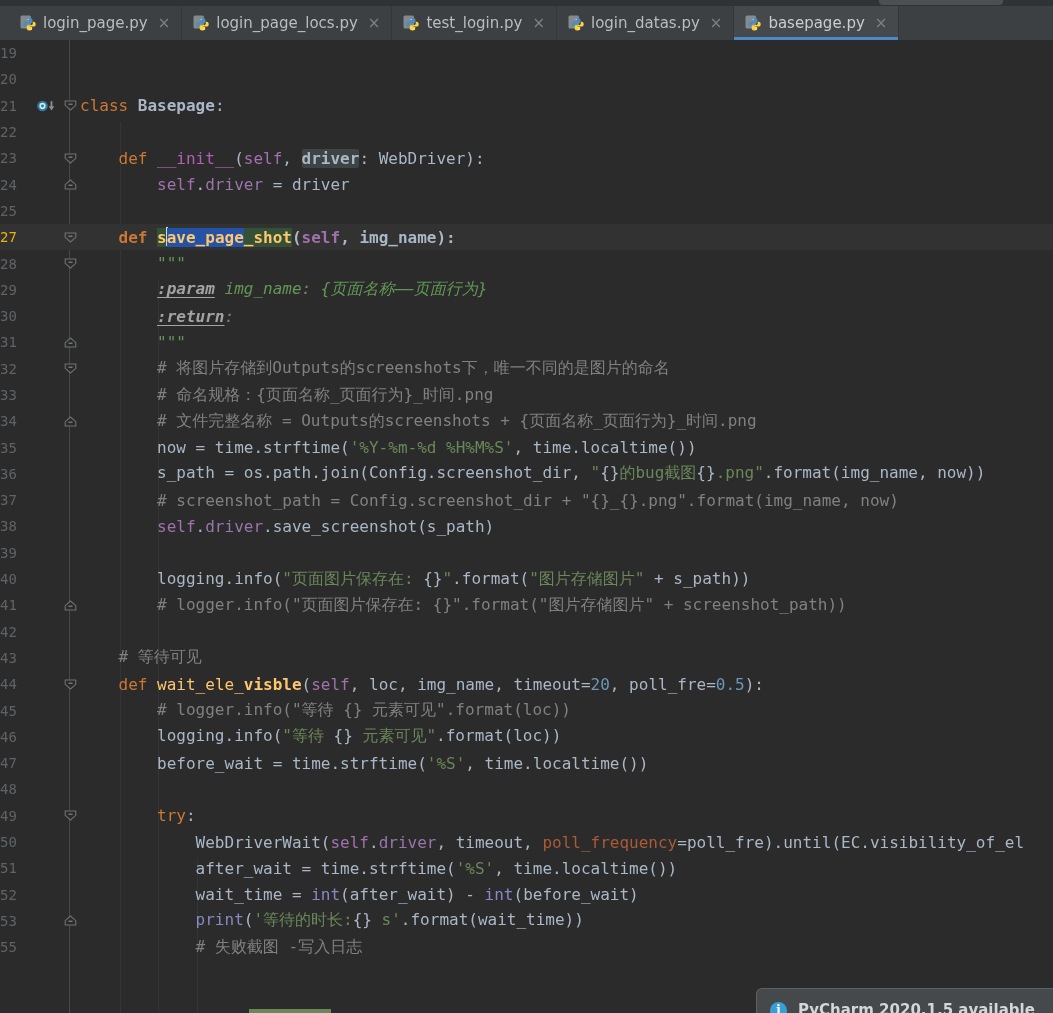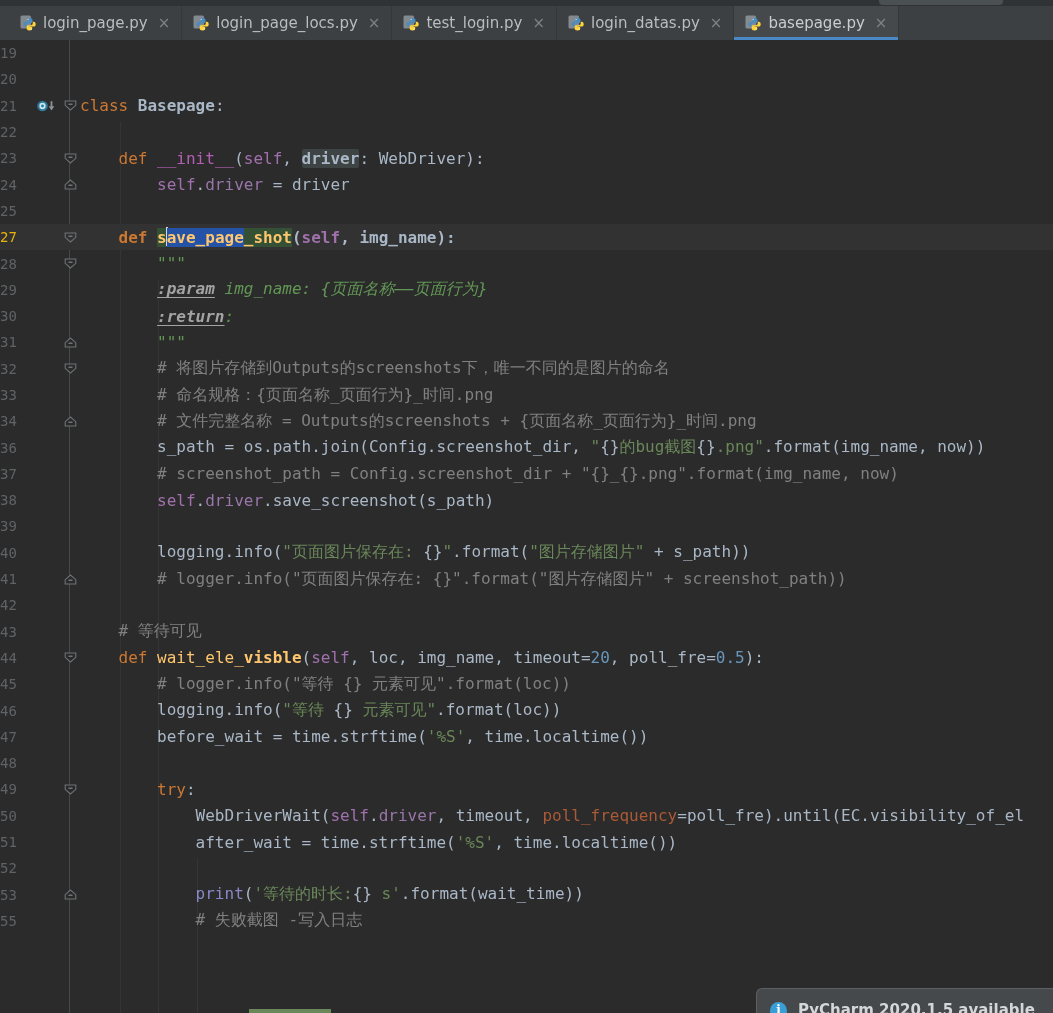--- a/index.html
+++ b/index.html
@@ -188,20 +188,21 @@
           </svg></span><span class="code"><span class="tok ind">        </span><span class="tok doc">"""</span></span></div>
       <div class="row"><span class="ln">32</span><span class="gslot"></span><span class="fslot"><svg width="13" height="11" viewBox="0 0 13 11">
             <path d="M1.2 1h10.6v4.3L6.5 10 1.2 5.3z" fill="#2b2b2b" stroke="#6e7274" stroke-width="1.1"></path>
             <path d="M4.5 4.2h4" stroke="#8a8e90" stroke-width="1.1"></path>
           </svg></span><span class="code"><span class="tok ind">        </span><span class="tok cmt"># 将图片存储到Outputs的screenshots下，唯一不同的是图片的命名</span></span></div>
       <div class="row"><span class="ln">33</span><span class="gslot"></span><span class="fslot"></span><span class="code"><span class="tok ind">        </span><span class="tok cmt"># 命名规格：{页面名称_页面行为}_时间.png</span></span></div>
       <div class="row"><span class="ln">34</span><span class="gslot"></span><span class="fslot"><svg width="13" height="11" viewBox="0 0 13 11">
             <path d="M1.2 10h10.6V5.7L6.5 1 1.2 5.7z" fill="#2b2b2b" stroke="#6e7274" stroke-width="1.1"></path>
             <path d="M4.5 6.2h4" stroke="#8a8e90" stroke-width="1.1"></path>
           </svg></span><span class="code"><span class="tok ind">        </span><span class="tok cmt"># 文件完整名称 = Outputs的screenshots + {页面名称_页面行为}_时间.png</span></span></div>
+      <div class="row"><span class="ln">35</span><span class="gslot"></span><span class="fslot"></span><span class="code"><span class="tok ind">        </span><span class="tok df">now = time.strftime(</span><span class="tok str">'%Y-%m-%d %H%M%S'</span><span class="tok df">, time.localtime())</span></span></div>
       <div class="row"><span class="ln">36</span><span class="gslot"></span><span class="fslot"></span><span class="code"><span class="tok ind">        </span><span class="tok df">s_path = os.path.join(Config.screenshot_dir, </span><span class="tok str">"</span><span class="tok fmt">{}</span><span class="tok str">的bug截图</span><span class="tok fmt">{}</span><span class="tok str">.png"</span><span class="tok df">.format(img_name, now))</span></span></div>
       <div class="row"><span class="ln">37</span><span class="gslot"></span><span class="fslot"></span><span class="code"><span class="tok ind">        </span><span class="tok cmt"># screenshot_path = Config.screenshot_dir + "{}_{}.png".format(img_name, now)</span></span></div>
       <div class="row"><span class="ln">38</span><span class="gslot"></span><span class="fslot"></span><span class="code"><span class="tok ind">        </span><span class="tok self">self</span><span class="tok df">.</span><span class="tok attr">driver</span><span class="tok df">.save_screenshot(s_path)</span></span></div>
       <div class="row"><span class="ln">39</span><span class="gslot"></span><span class="fslot"></span><span class="code"></span></div>
       <div class="row"><span class="ln">40</span><span class="gslot"></span><span class="fslot"></span><span class="code"><span class="tok ind">        </span><span class="tok df">logging.info(</span><span class="tok str">"页面图片保存在: </span><span class="tok fmt">{}</span><span class="tok str">"</span><span class="tok df">.format(</span><span class="tok str">"图片存储图片"</span><span class="tok df"> + s_path))</span></span></div>
       <div class="row"><span class="ln">41</span><span class="gslot"></span><span class="fslot"><svg width="13" height="11" viewBox="0 0 13 11">
             <path d="M1.2 10h10.6V5.7L6.5 1 1.2 5.7z" fill="#2b2b2b" stroke="#6e7274" stroke-width="1.1"></path>
             <path d="M4.5 6.2h4" stroke="#8a8e90" stroke-width="1.1"></path>
           </svg></span><span class="code"><span class="tok ind">        </span><span class="tok cmt"># logger.info("页面图片保存在: {}".format("图片存储图片" + screenshot_path))</span></span></div>
       <div class="row"><span class="ln">42</span><span class="gslot"></span><span class="fslot"></span><span class="code"></span></div>
@@ -213,21 +214,21 @@
       <div class="row"><span class="ln">45</span><span class="gslot"></span><span class="fslot"></span><span class="code"><span class="tok ind">        </span><span class="tok cmt"># logger.info("等待 {} 元素可见".format(loc))</span></span></div>
       <div class="row"><span class="ln">46</span><span class="gslot"></span><span class="fslot"></span><span class="code"><span class="tok ind">        </span><span class="tok df">logging.info(</span><span class="tok str">"等待 </span><span class="tok fmt">{}</span><span class="tok str"> 元素可见"</span><span class="tok df">.format(loc))</span></span></div>
       <div class="row"><span class="ln">47</span><span class="gslot"></span><span class="fslot"></span><span class="code"><span class="tok ind">        </span><span class="tok df">before_wait = time.strftime(</span><span class="tok str">'%S'</span><span class="tok df">, time.localtime())</span></span></div>
       <div class="row"><span class="ln">48</span><span class="gslot"></span><span class="fslot"></span><span class="code"></span></div>
       <div class="row"><span class="ln">49</span><span class="gslot"></span><span class="fslot"><svg width="13" height="11" viewBox="0 0 13 11">
             <path d="M1.2 1h10.6v4.3L6.5 10 1.2 5.3z" fill="#2b2b2b" stroke="#6e7274" stroke-width="1.1"></path>
             <path d="M4.5 4.2h4" stroke="#8a8e90" stroke-width="1.1"></path>
           </svg></span><span class="code"><span class="tok ind">        </span><span class="tok kw">try</span><span class="tok df">:</span></span></div>
       <div class="row"><span class="ln">50</span><span class="gslot"></span><span class="fslot"></span><span class="code"><span class="tok ind">            </span><span class="tok df">WebDriverWait(</span><span class="tok self">self</span><span class="tok df">.</span><span class="tok attr">driver</span><span class="tok df">, timeout, </span><span class="tok named">poll_frequency</span><span class="tok df">=poll_fre).until(EC.visibility_of_el</span></span></div>
       <div class="row"><span class="ln">51</span><span class="gslot"></span><span class="fslot"></span><span class="code"><span class="tok ind">            </span><span class="tok df">after_wait = time.strftime(</span><span class="tok str">'%S'</span><span class="tok df">, time.localtime())</span></span></div>
-      <div class="row"><span class="ln">52</span><span class="gslot"></span><span class="fslot"></span></div>
+      <div class="row"><span class="ln">52</span><span class="gslot"></span><span class="fslot"></span><span class="code"><span class="tok ind">            </span><span class="tok df">wait_time = </span><span class="tok builtin">int</span><span class="tok df">(after_wait) - </span><span class="tok builtin">int</span><span class="tok df">(before_wait)</span></span></div>
       <div class="row"><span class="ln">53</span><span class="gslot"></span><span class="fslot"><svg width="13" height="11" viewBox="0 0 13 11">
             <path d="M1.2 10h10.6V5.7L6.5 1 1.2 5.7z" fill="#2b2b2b" stroke="#6e7274" stroke-width="1.1"></path>
             <path d="M4.5 6.2h4" stroke="#8a8e90" stroke-width="1.1"></path>
           </svg></span><span class="code"><span class="tok ind">            </span><span class="tok builtin">print</span><span class="tok df">(</span><span class="tok str">'等待的时长:</span><span class="tok fmt">{}</span><span class="tok str"> s'</span><span class="tok df">.format(wait_time))</span></span></div>
       <div class="row"><span class="ln">55</span><span class="gslot"></span><span class="fslot"></span><span class="code"><span class="tok ind">            </span><span class="tok cmt"># 失败截图 -写入日志</span></span></div>
     </div>
   <div class="next-line-sliver"></div>
 </div>
 
 <div class="notification">

